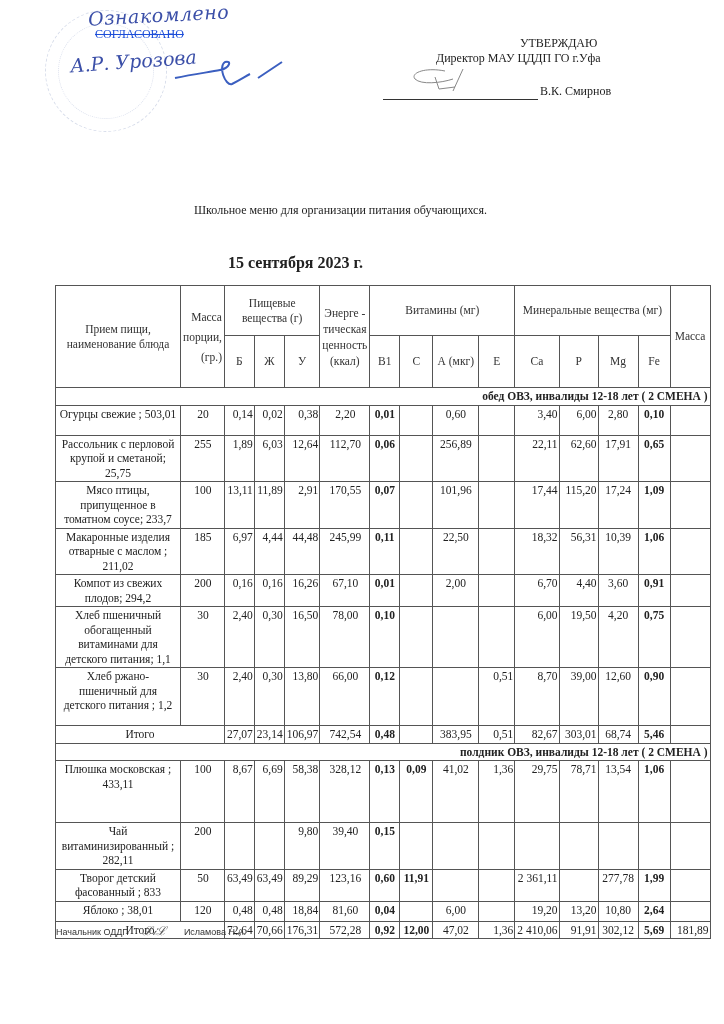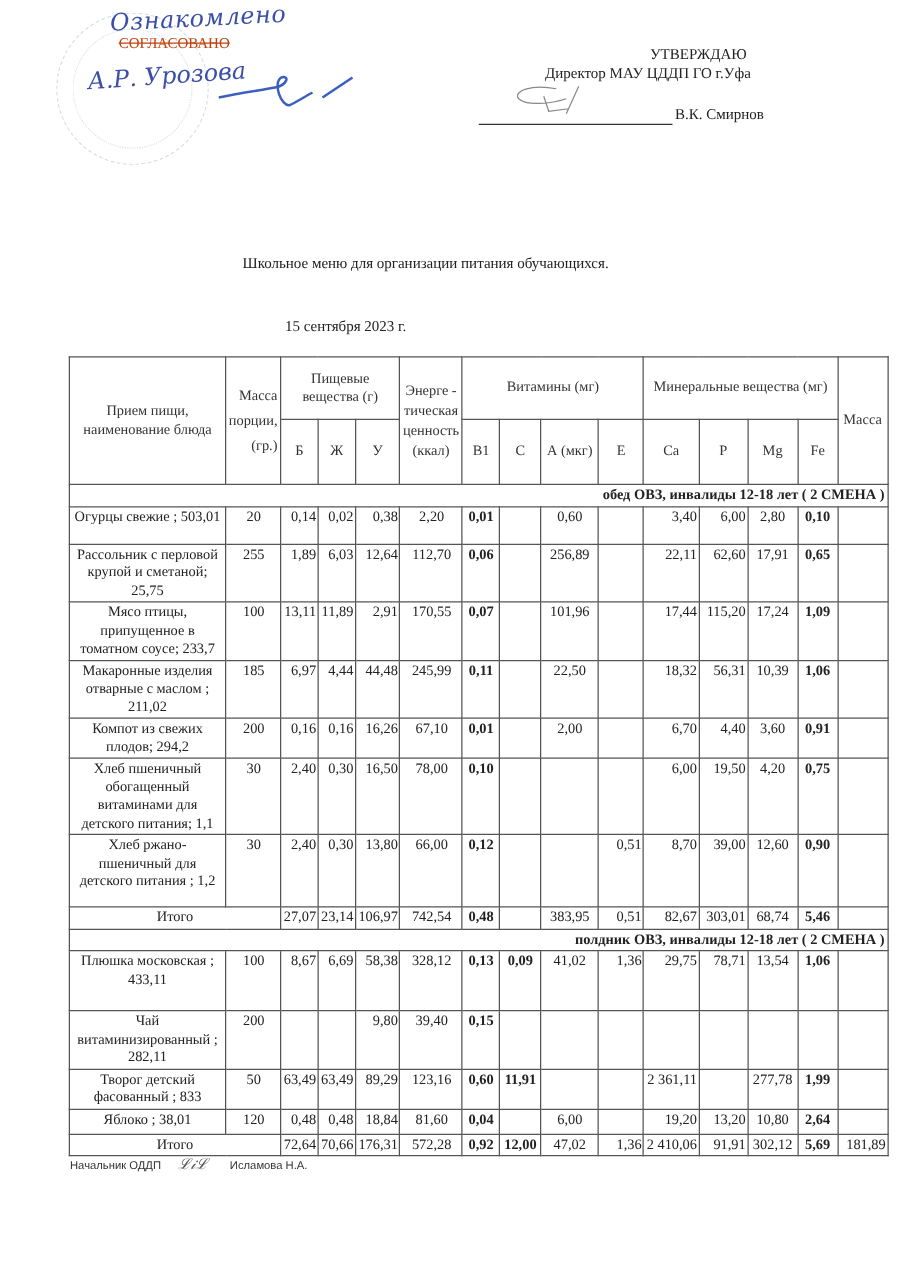--- a/index.html
+++ b/index.html
@@ -3,39 +3,39 @@
 <meta charset="utf-8">
 <style>
   html, body { margin:0; padding:0; background:#ffffff; }
   body { width:724px; height:1024px; position:relative; overflow:hidden;
          font-family:"Liberation Serif", "DejaVu Serif", serif; color:#222; }
   .abs { position:absolute; }
 
   
   #familiar { left:88px; top:4px; font-family:"DejaVu Serif", serif; font-style:italic;
               color:#3b4fa8; font-size:19px; transform:rotate(-3deg); letter-spacing:0.5px; }
-  #agreed { left:95px; top:27px; font-size:12px; color:#c2410c; text-decoration:line-through;text-align:center; }
+  #agreed { left:95px; top:27px; font-size:12px; color:#1d4ed8; text-decoration:line-through;text-align:center; }
   #agreed-sign { left:70px; top:50px; font-family:"DejaVu Serif", serif; font-style:italic;
                  color:#3b4fa8; font-size:19px; transform:rotate(-4deg); }
   #scribble { left:170px; top:56px; }
   #stamp { left:45px; top:10px; width:120px; height:120px; border-radius:50%;
            border:1px dashed #c7cfe2; opacity:0.7; }
   #stamp2 { left:58px; top:23px; width:94px; height:94px; border-radius:50%;
             border:1px dotted #cdd4e6; opacity:0.7; }
 
   
   #approve-title { left:520px; top:36px; font-size:12px; }
   #approve-role { left:436px; top:51px; font-size:12px; }
   #approve-line { left:383px; top:99px; width:155px; border-top:1px solid #333; }
   #approve-name { left:540px; top:84px; font-size:12px;text-align:center; }
   #dir-sign { left:405px; top:65px; }
 
   
   #doc-title { left:194px; top:203px; font-size:12px; }
-  #doc-date { left:228px; top:254px; font-size:12px; }
+  #doc-date { left:228px; top:254px; font-size:16px;font-weight:bold; }
 
   
   #menu-table { position:absolute; left:55px; top:285px; border-collapse:collapse;
                 table-layout:fixed; font-size:11.5px; }
   #menu-table td, #menu-table th { border:1px solid #555; padding:1px 2px; vertical-align:top;
                 line-height:14.5px; font-weight:normal; overflow:hidden; white-space:nowrap; }
   #menu-table th { text-align:center; vertical-align:middle; white-space:normal; color:#333; }
   #menu-table td.name { white-space:normal; text-align:center; }
   #menu-table td.num { text-align:right; padding-right:1px; }
   #menu-table td.c { text-align:center; }
@@ -250,21 +250,21 @@
         <td class="num">0,51</td>
         <td class="num">82,67</td>
         <td class="num">303,01</td>
         <td class="c">68,74</td>
         <td class="l">5,46</td>
         <td class="num"></td>
       </tr>
       <tr class="section">
         <td colspan="15">полдник ОВЗ, инвалиды 12-18 лет ( 2 СМЕНА )</td>
       </tr>
-      <tr style="height: 48px;">
+      <tr style="height: 62px;">
         <td class="name">Плюшка московская ; 433,11</td>
         <td class="num c">100</td>
         <td class="num">8,67</td>
         <td class="num">6,69</td>
         <td class="num">58,38</td>
         <td class="num c">328,12</td>
         <td class="l">0,13</td>
         <td class="l">0,09</td>
         <td class="c">41,02</td>
         <td class="num">1,36</td>

